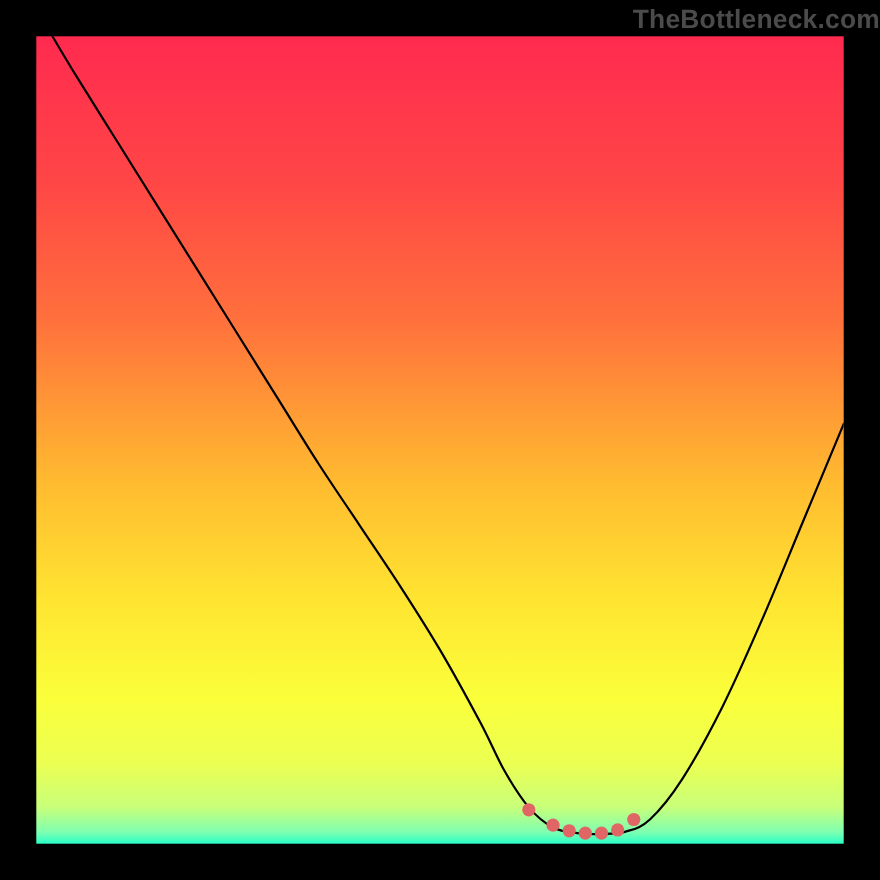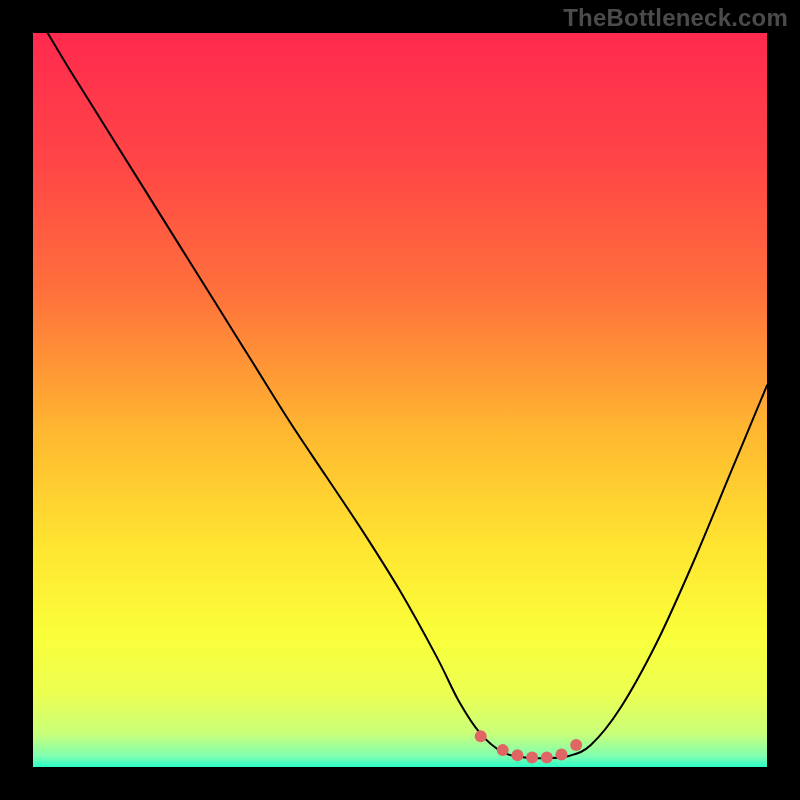--- a/index.html
+++ b/index.html
@@ -12,21 +12,21 @@
   }
   .frame {
     position: relative;
     width: 800px;
     height: 800px;
     background: #000;
   }
   .watermark {
     position: absolute;
     top: 4px;
-    right: 12px;
+    right: 0;
     color: #4b4b4b;
     font-family: Arial, Helvetica, sans-serif;
     font-size: 24px;
     font-weight: 600;
     letter-spacing: 0.2px;
     z-index: 20;
   }
   svg.plot {
     position: absolute;
     left: 0;

